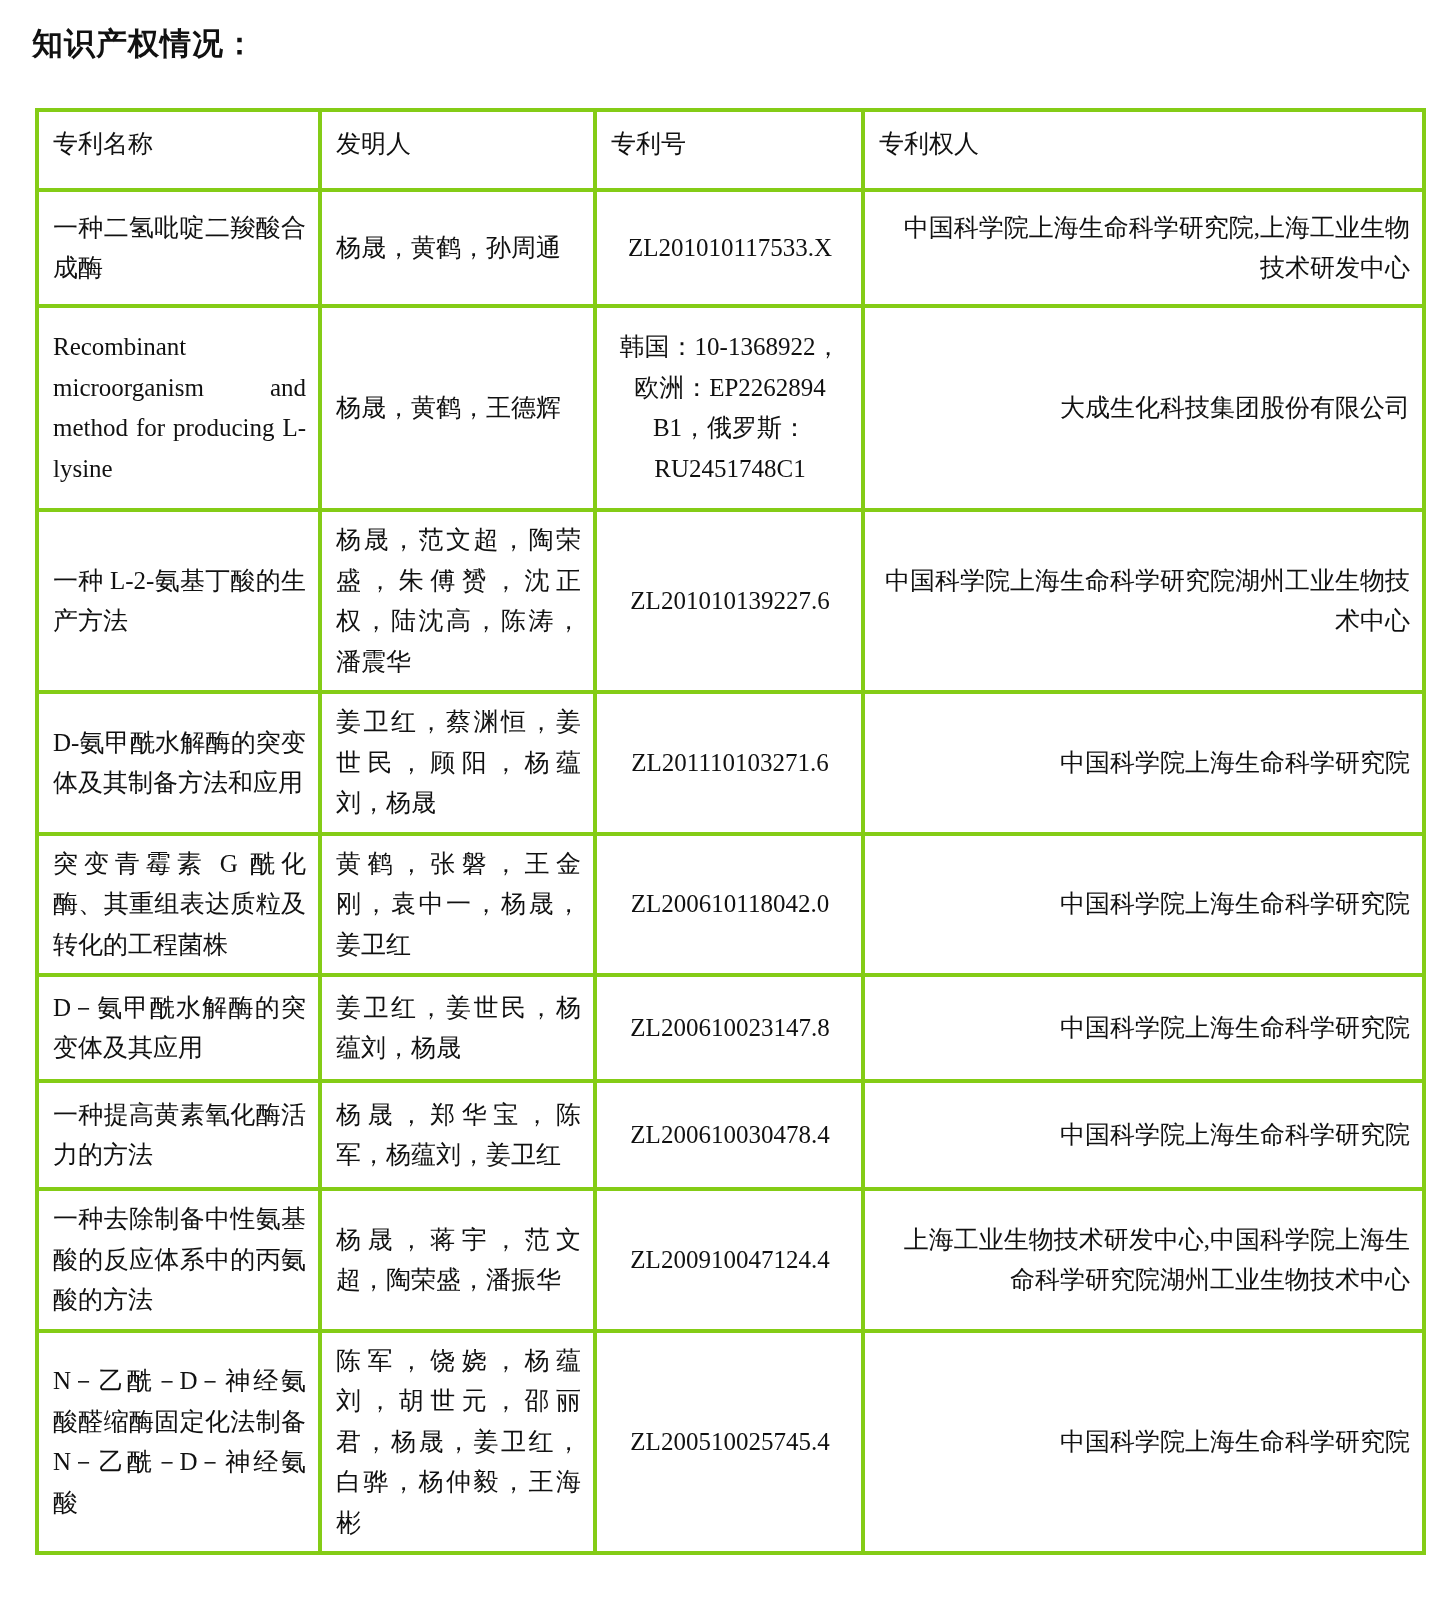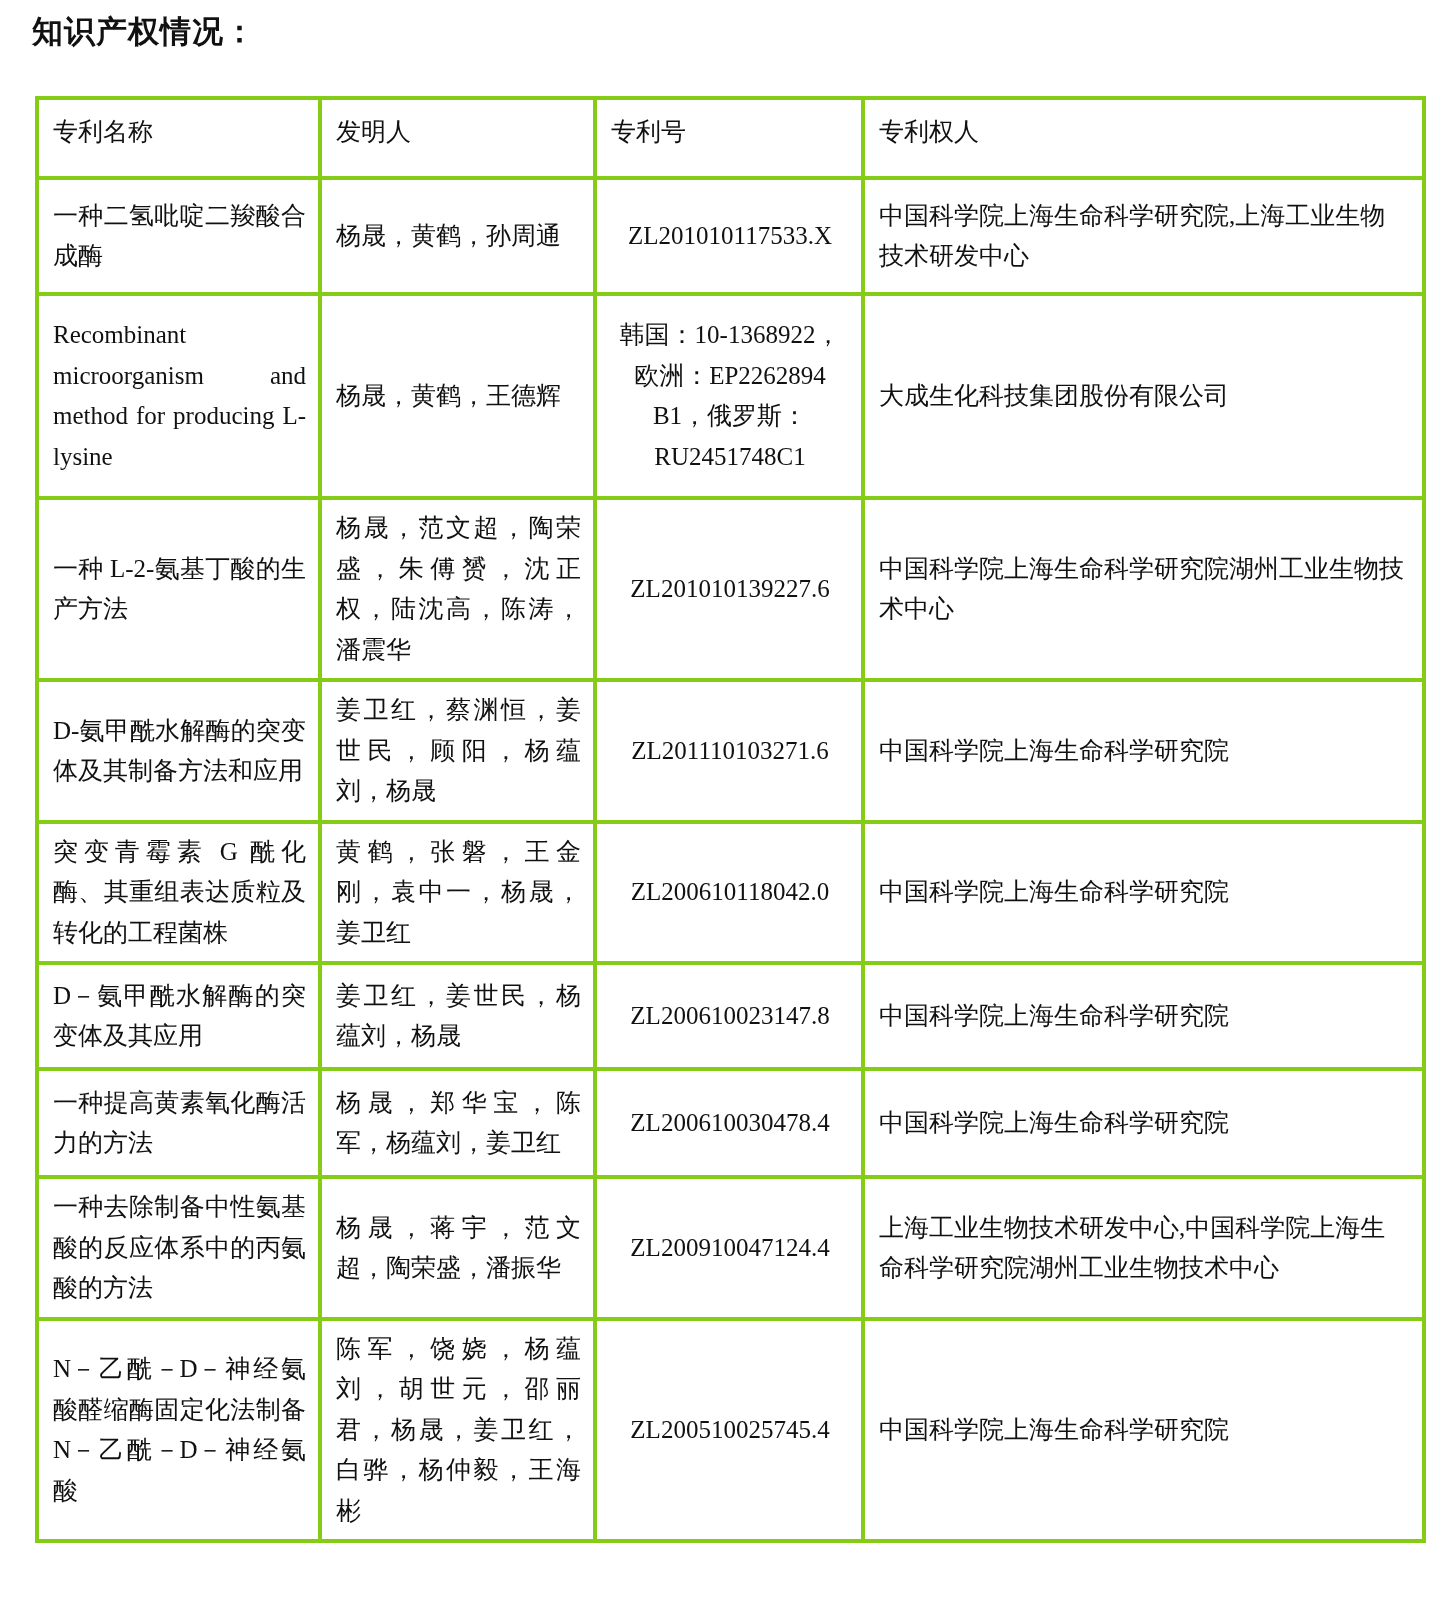--- a/index.html
+++ b/index.html
@@ -7,21 +7,21 @@
     padding: 0;
     background: #ffffff;
     font-family: "Liberation Serif", "DejaVu Serif", serif;
     color: #111111;
   }
   .page {
     width: 1453px;
     height: 1606px;
     background: #ffffff;
     box-sizing: border-box;
-    padding: 8px 33px 0 30px;
+    padding: 20px 33px 0 30px;
     overflow: hidden;
   }
   .doc-title {
     font-size: 31px;
     font-weight: bold;
     letter-spacing: 1px;
     margin: 4px 0 0 2px;
     line-height: 1.3;
   }
   table.patents {
@@ -52,21 +52,21 @@
     text-align: justify;
     text-justify: inter-ideograph;
   }
   td.cell-number {
     text-align: center;
     white-space: pre-line;
   }
   td.cell-number.center {
   }
   td.cell-holder {
-    text-align: left;
+    text-align: right;
     padding-left: 16px;
   }
   
   tr.r0  { height: 116px; }
   tr.r1  { height: 204px; }
   tr.r2  { height: 174px; }
   tr.r3  { height: 131px; }
   tr.r4  { height: 140px; }
   tr.r5  { height: 140px; }
   tr.r6  { height: 106px; margin-top: 34px; }

